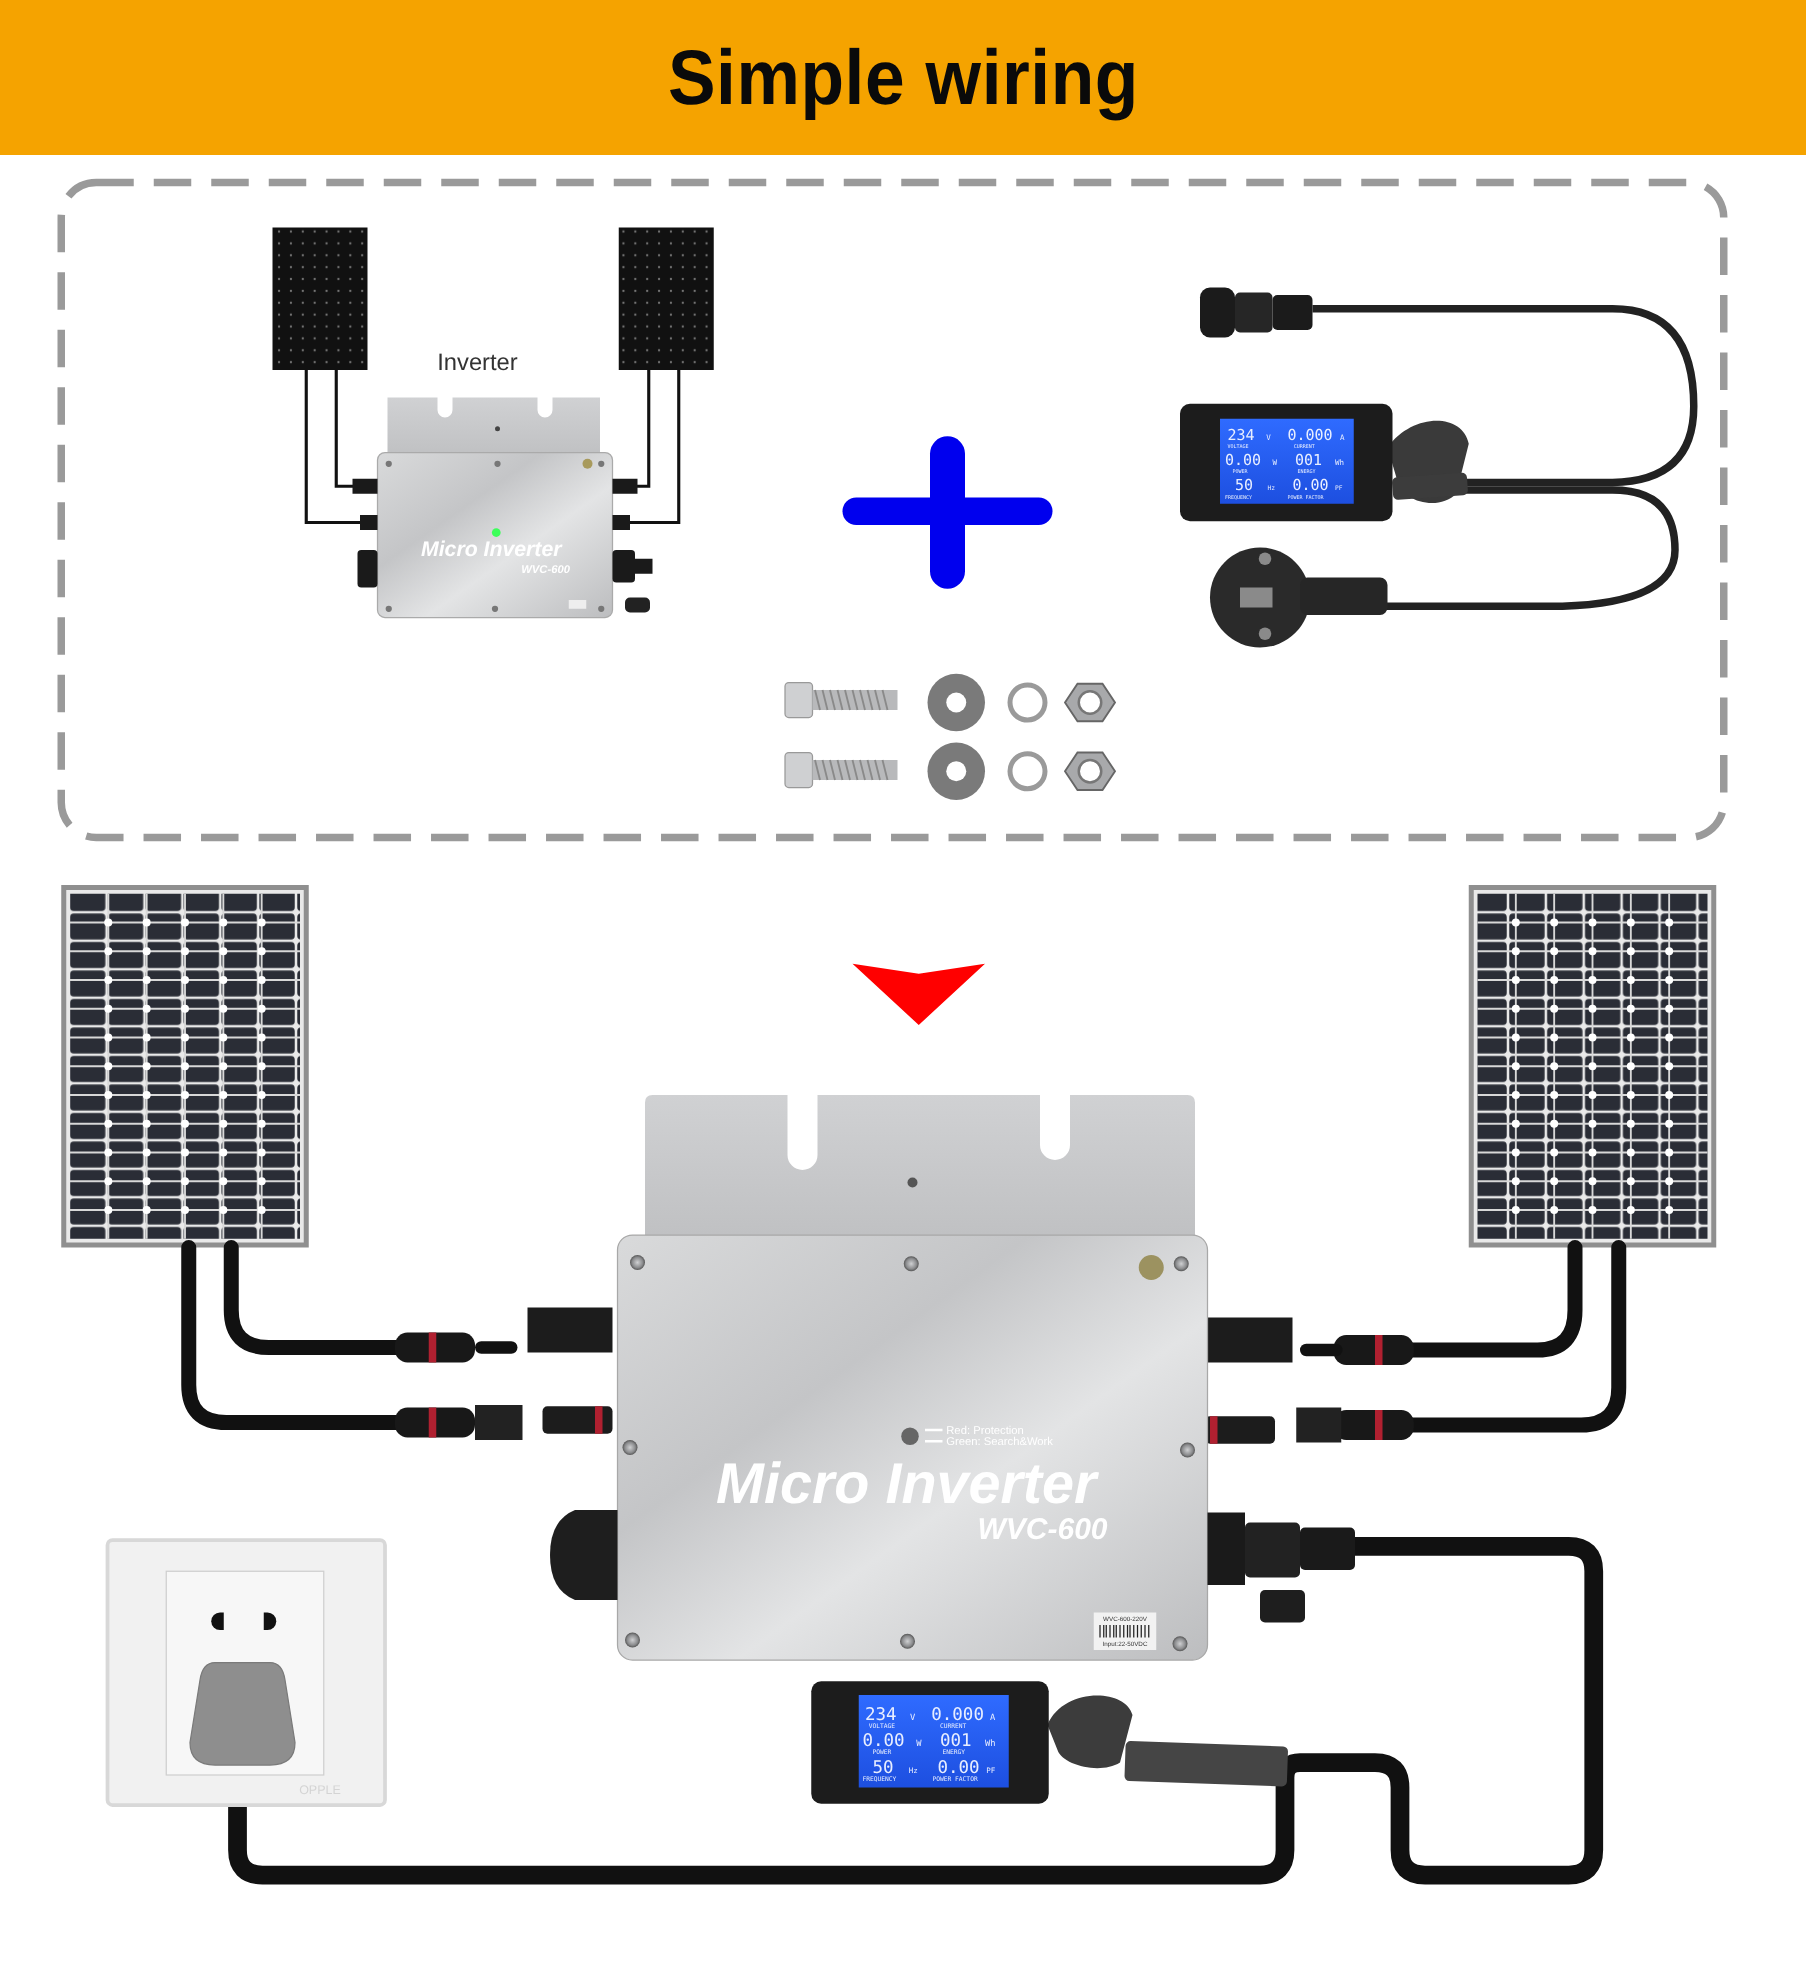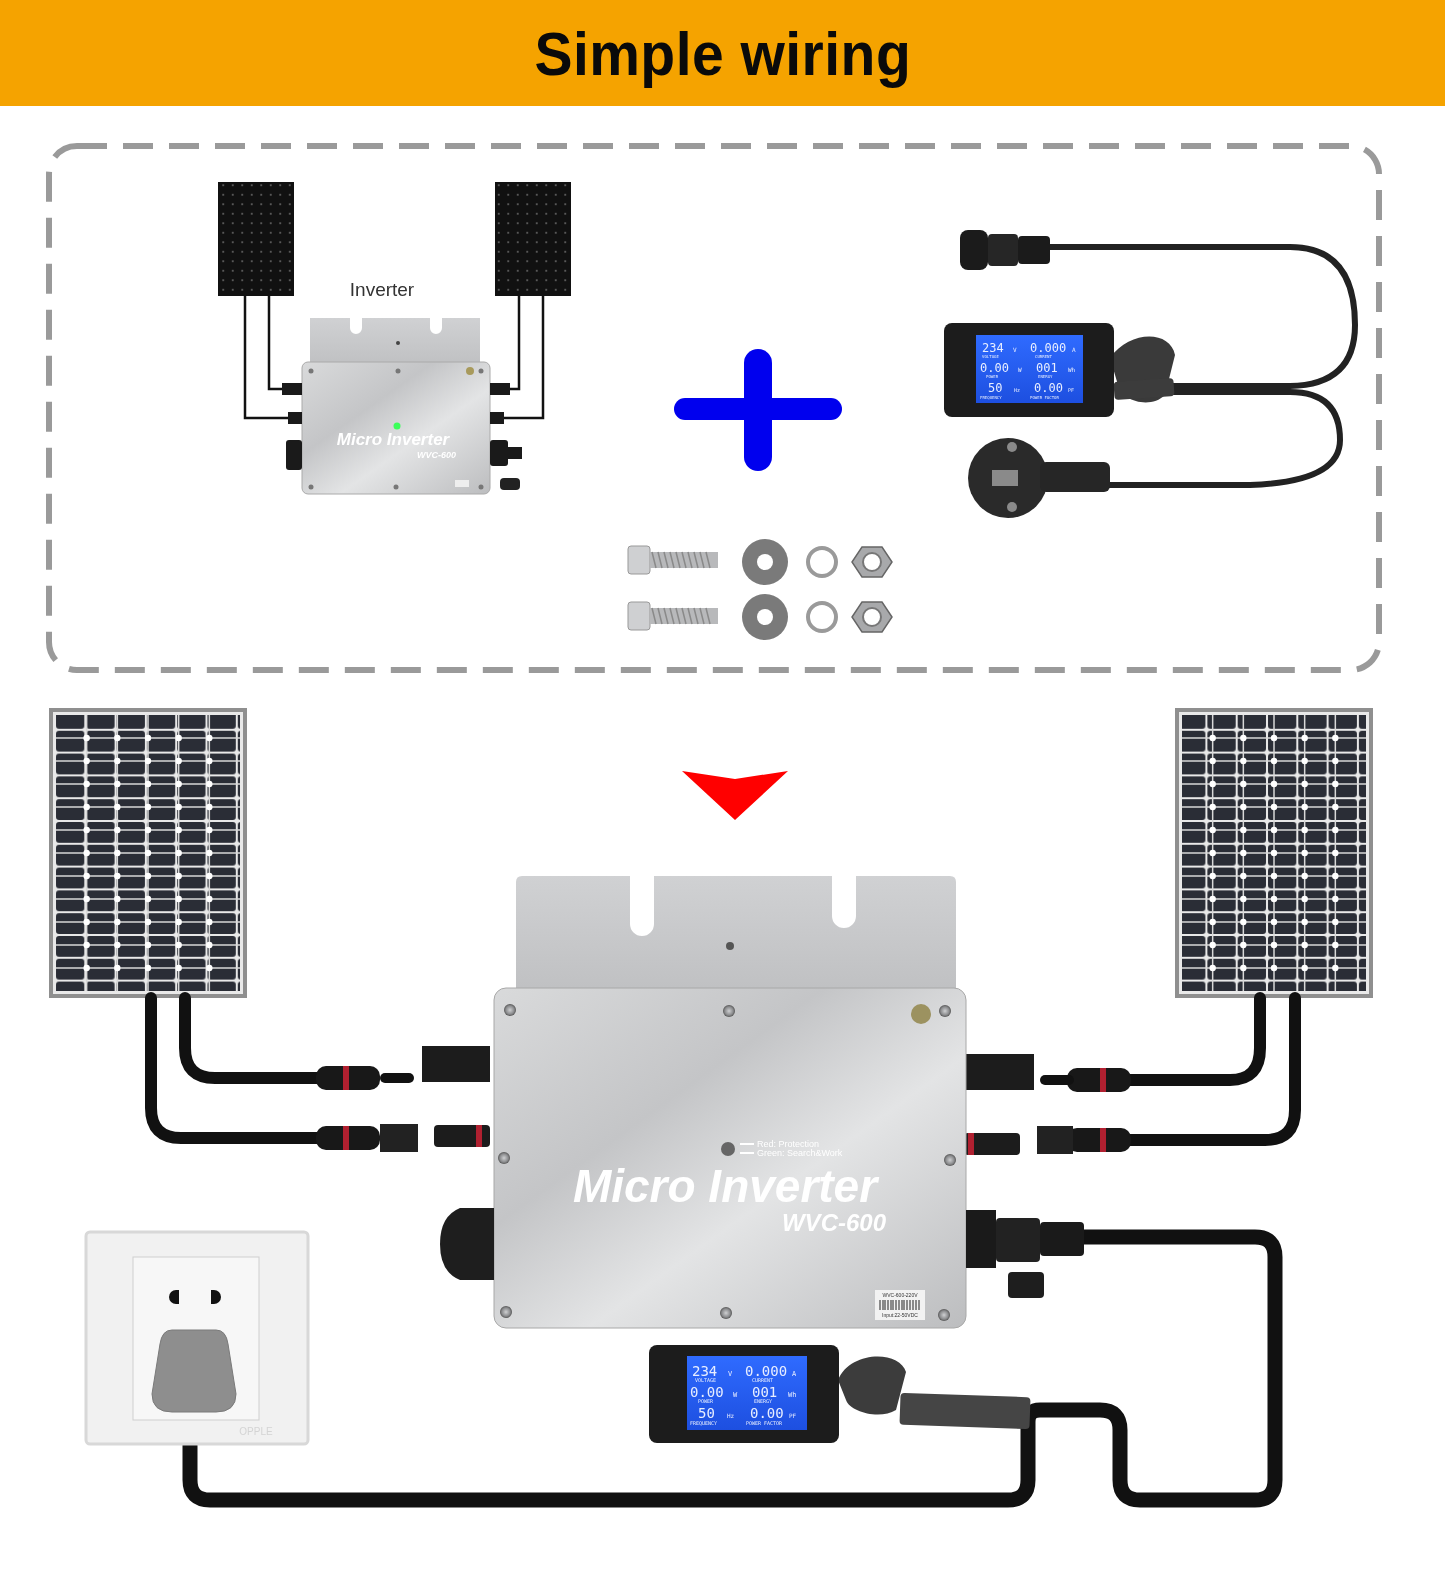--- a/index.html
+++ b/index.html
@@ -1,17 +1,17 @@
 <!DOCTYPE html>
 <html><head>
 <meta charset="utf-8">
 <style>
   html, body { margin:0; padding:0; background:#ffffff; }
   body { width:1445px; height:1590px; position:relative; overflow:hidden; font-family:"Liberation Sans", sans-serif; }
-  .banner { position:absolute; left:0; top:0; width:1445px; height:106px; background:#f5a300; display:flex; align-items:center; justify-content:center; }
+  .banner { position:absolute; left:0; top:0; width:1445px; height:124px; background:#f5a300; display:flex; align-items:center; justify-content:center; }
   .banner h1 { margin:0; font-family:"Liberation Sans", sans-serif; font-weight:bold; font-size:62px; color:#0a0a0a; letter-spacing:0.5px; transform:scaleX(0.92); }
   .layer { position:absolute; left:0; top:0; width:1445px; height:1590px; }
   .svg-text { font-family:"Liberation Sans", sans-serif; }
   .lcd { font-family:"DejaVu Sans Mono", monospace; }
 </style>
 </head>
 <body>
 
 <div class="banner">
   <h1>Simple wiring</h1>

